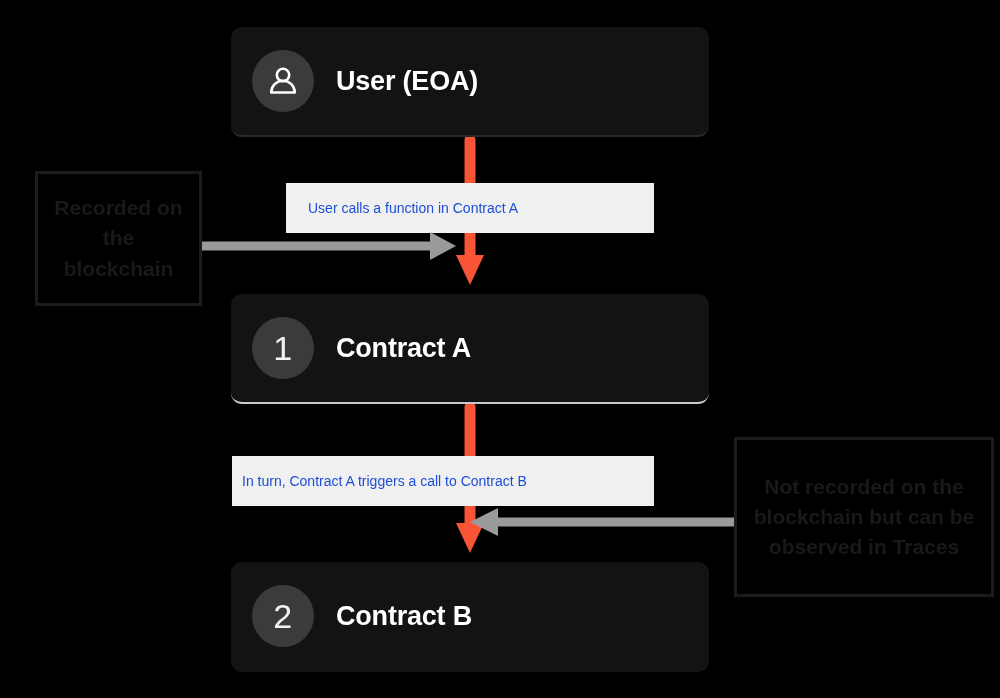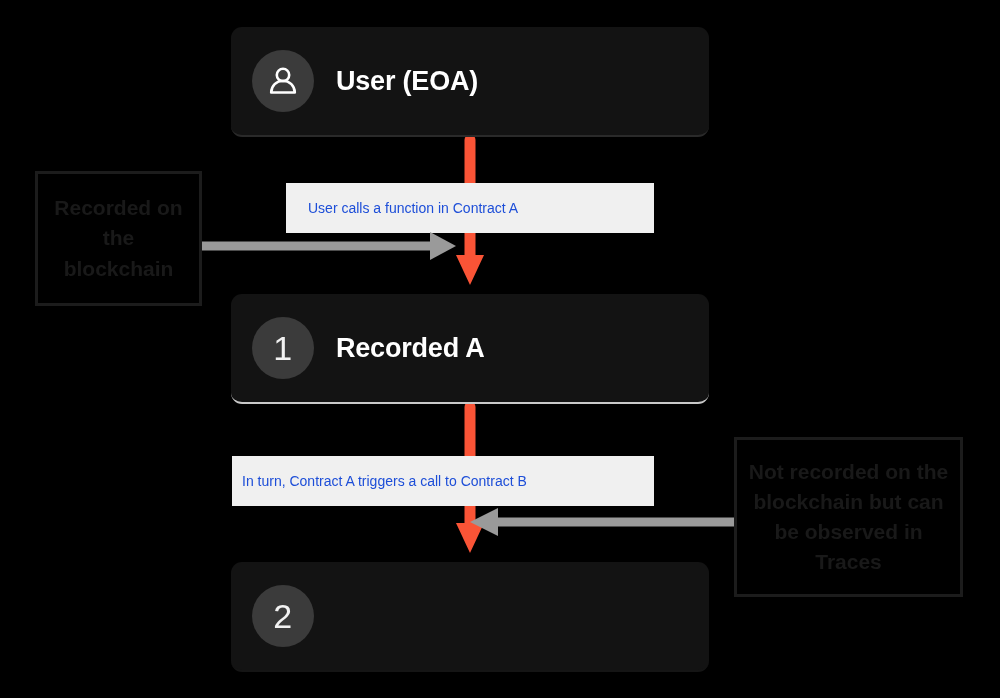--- a/index.html
+++ b/index.html
@@ -110,21 +110,21 @@
   }
   .annotation.left {
     left: 35px; top: 171px;
     width: 167px; height: 135px;
     font-size: 21px;
     line-height: 1.45;
     padding: 0 10px;
   }
   .annotation.right {
     left: 734px; top: 437px;
-    width: 229px; height: 160px;
+    width: 260px; height: 160px;
     font-size: 21px;
     line-height: 1.42;
     padding: 0 10px;
   }
 
   
   .gray-arrow {
     position: absolute;
     z-index: 3;
   }
@@ -156,25 +156,26 @@
       <svg width="34" height="34" viewBox="0 0 34 34" aria-hidden="true">
         <circle cx="17" cy="11" r="6.2" fill="none" stroke="#ffffff" stroke-width="2.6"></circle>
         <path d="M5.2 28.5a11.8 11.8 0 0 1 23.6 0z" fill="none" stroke="#ffffff" stroke-width="2.6" stroke-linejoin="round"></path>
       </svg>
     </div>
     <div class="node-label">User (EOA)</div>
   </div>
 
   <div class="node contract-a">
     <div class="badge">1</div>
-    <div class="node-label">Recorded A</div>
+    <div class="node-label">Contract A</div>
   </div>
 
   <div class="node contract-b">
     <div class="badge">2</div>
+    <div class="node-label">Contract B</div>
   </div>
 
   <div class="step-label s1">User calls a function in Contract A</div>
   <div class="step-label s2">In turn, Contract A triggers a call to Contract B</div>
 
   <div class="gray-arrow left">
     <svg width="255" height="30" viewBox="0 0 255 30">
       <line x1="0" y1="15" x2="232" y2="15" stroke="#9a9a9a" stroke-width="9"></line>
       <polygon points="254,15 228,1 228,29" fill="#9a9a9a"></polygon>
     </svg>

